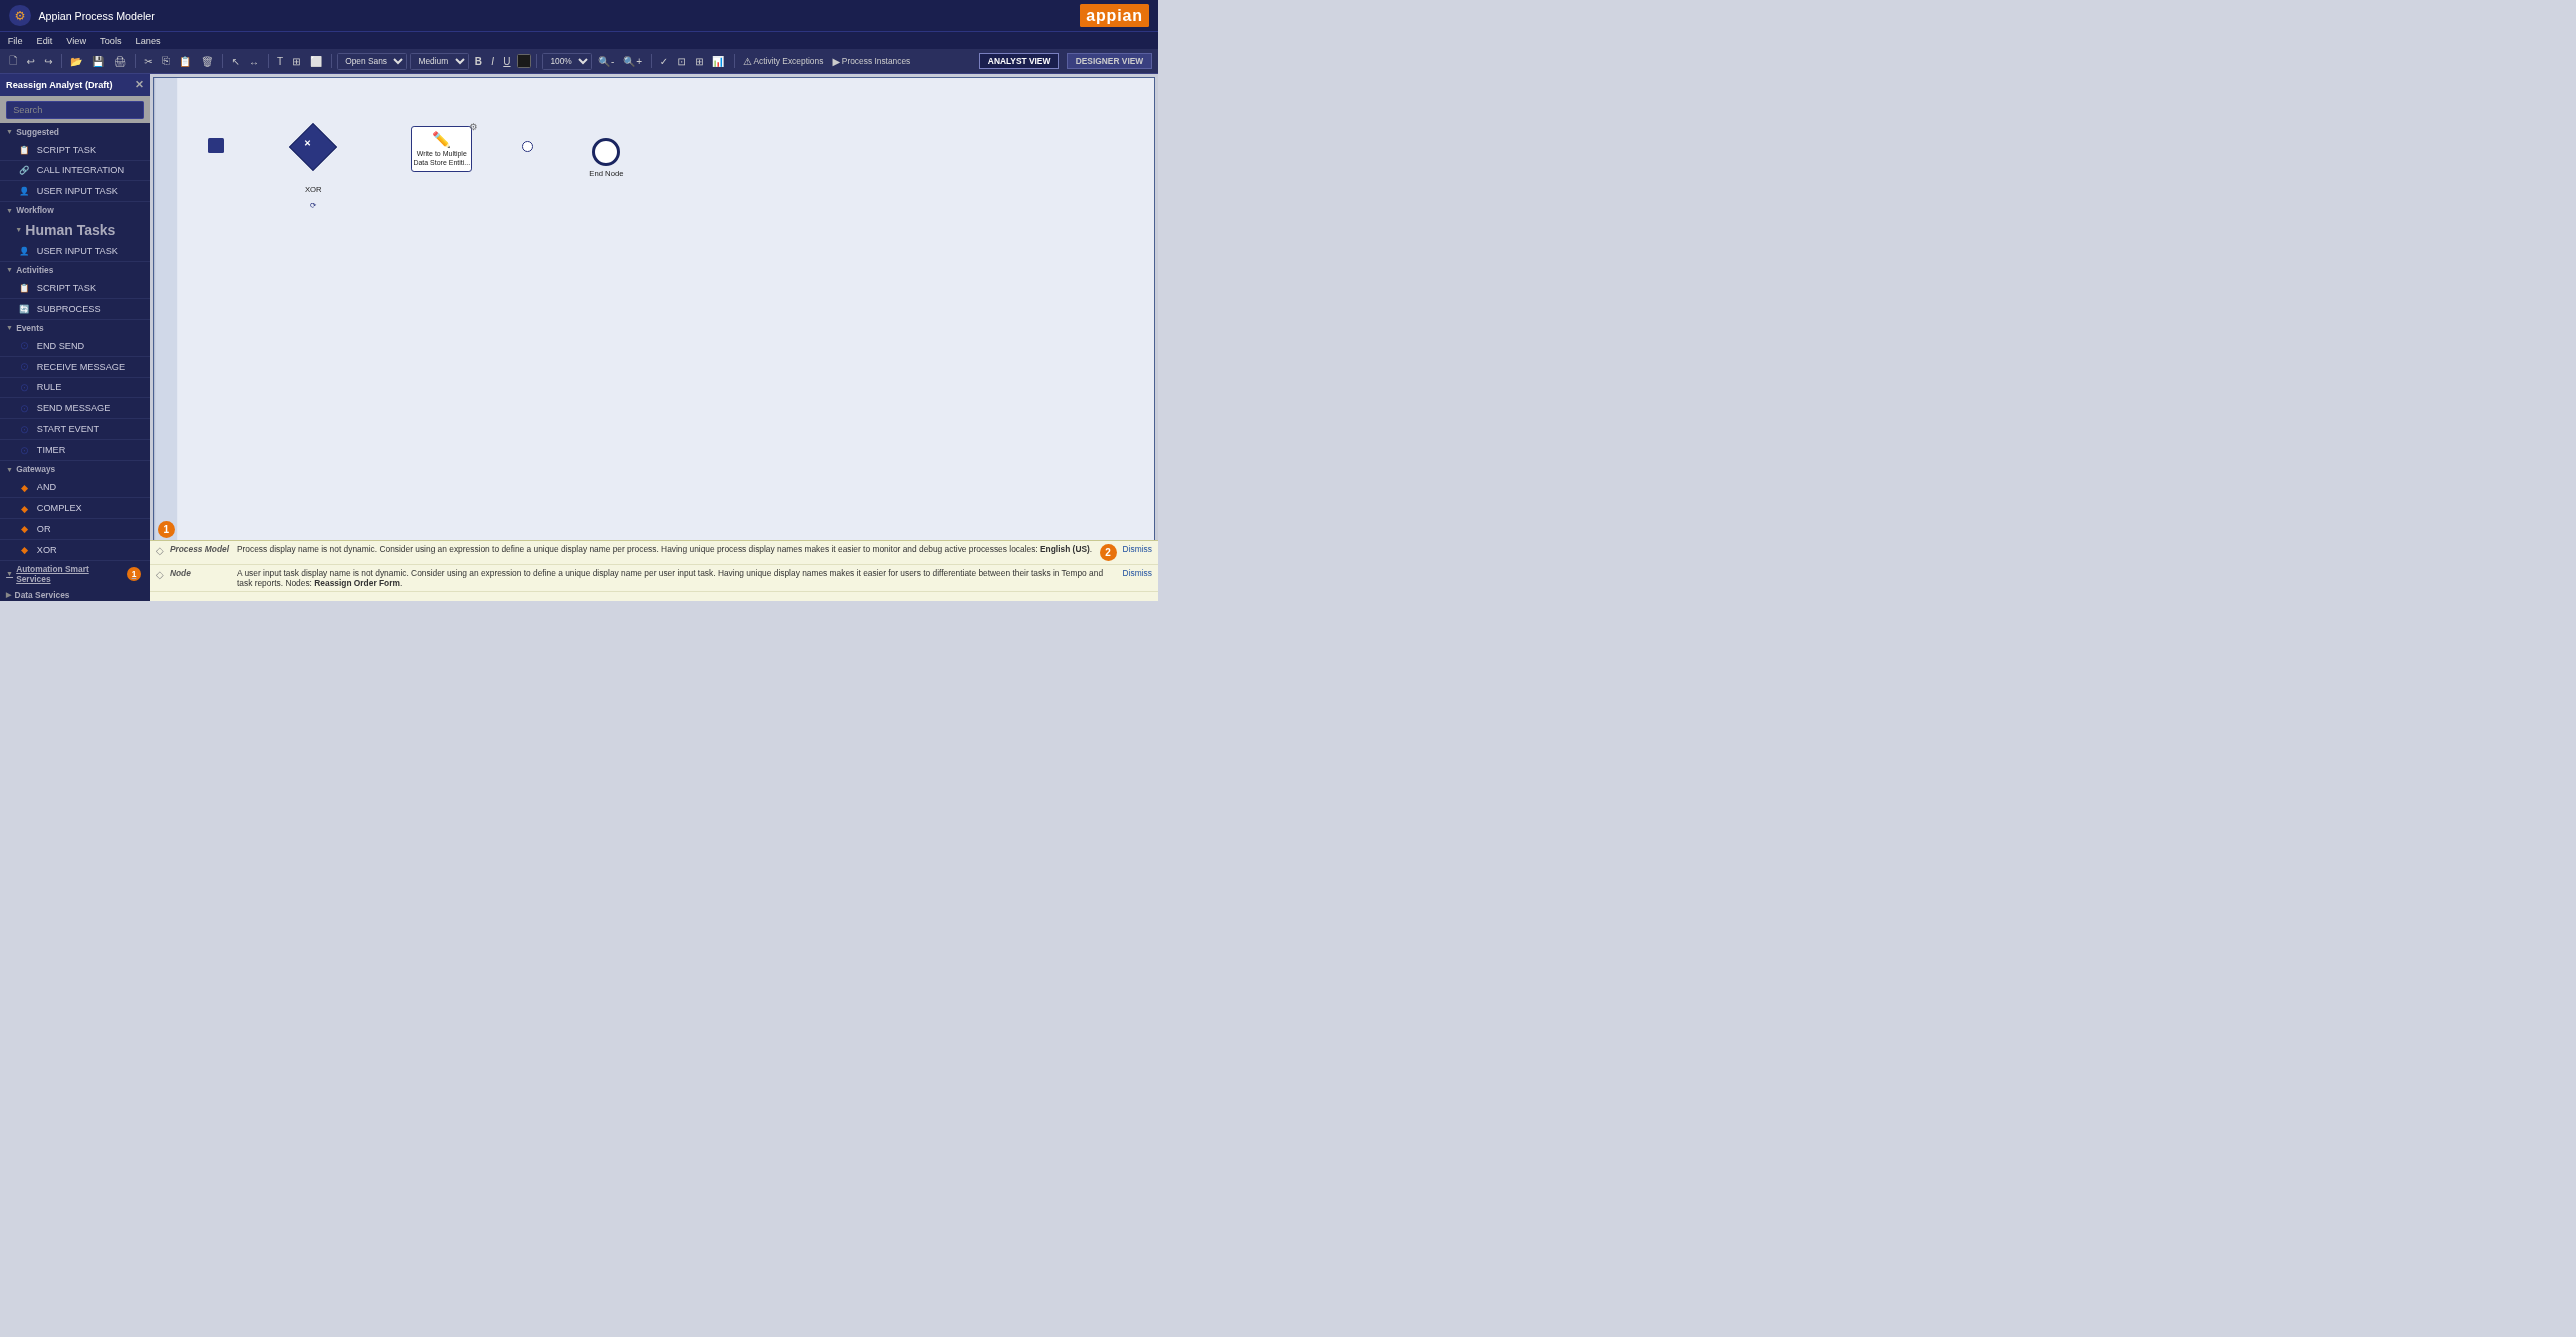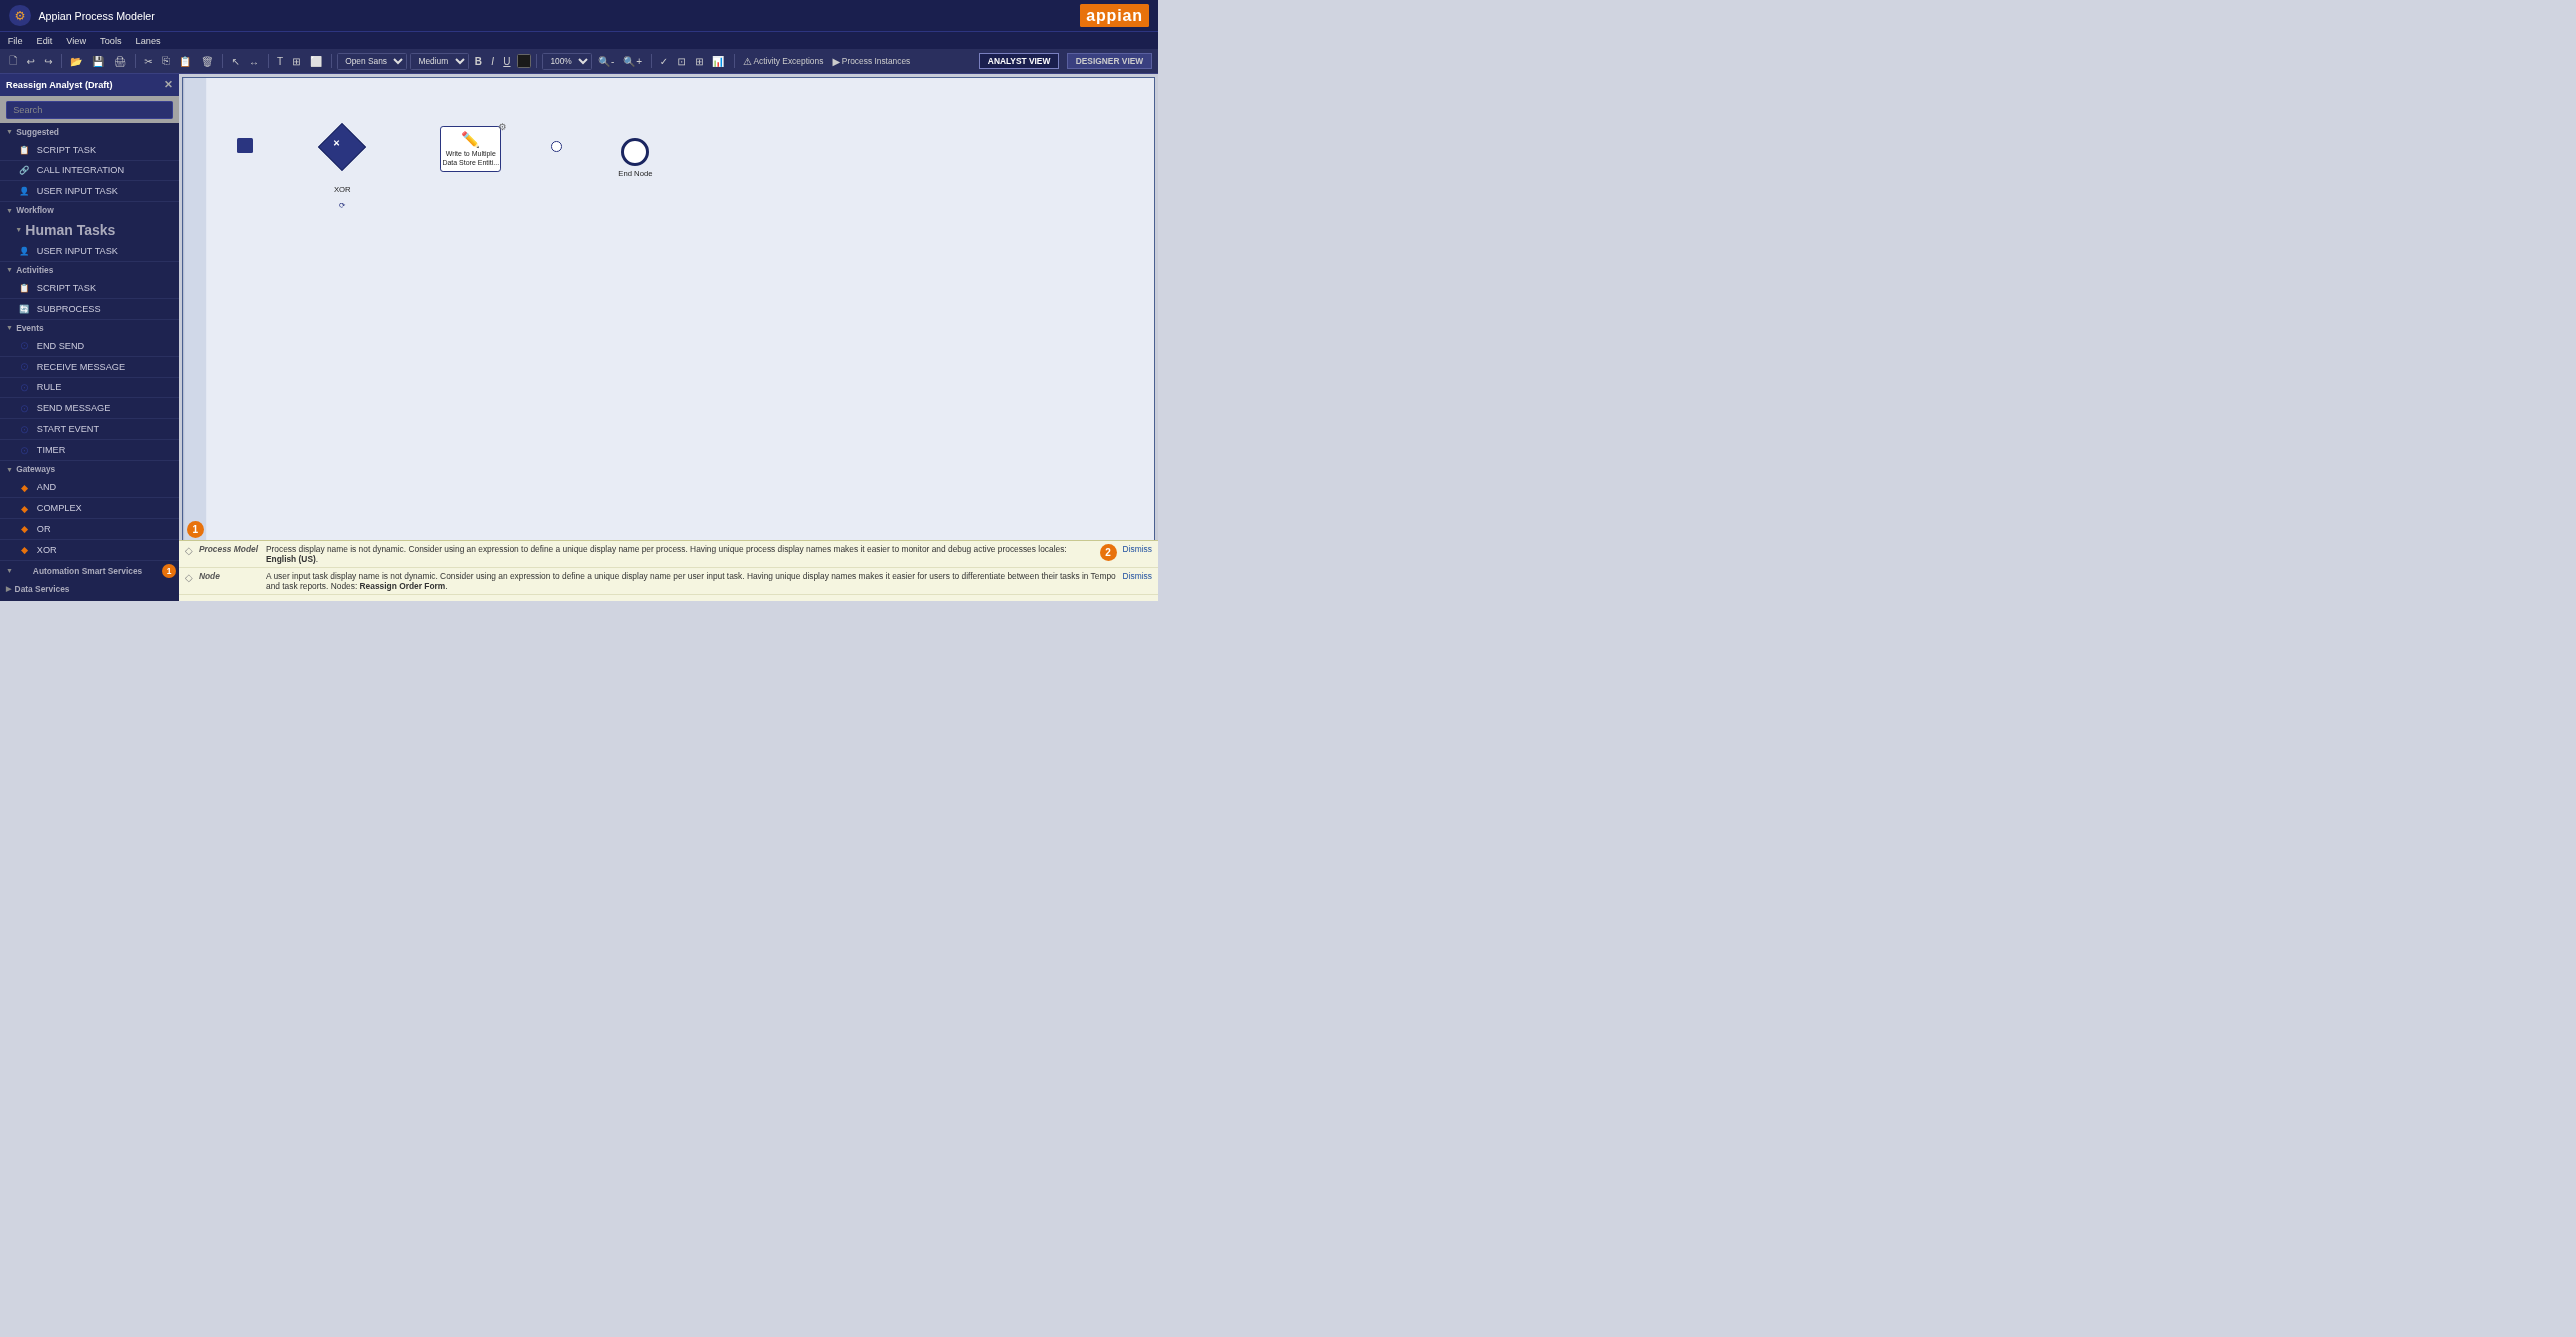--- a/index.html
+++ b/index.html
@@ -95,21 +95,21 @@
     .view-btn.active { background: #1a1f4e; border-color: #7a80c0; color: white; }
 
     
     #main {
       display: flex;
       height: calc(601px - 31px - 18.4px - 24.5px);
     }
 
     
     #left-panel {
-      width: 179px;
+      width: 150px;
       background: #1e2350;
       color: #ddd;
       overflow-y: auto;
       flex-shrink: 0;
       display: flex;
       flex-direction: column;
     }
     #panel-header {
       background: #2a3070;
       padding: 4.6px 6.1px;
@@ -492,21 +492,21 @@
     </div>
     <div class="item-row">
       <span class="item-icon" style="color:#e8720c; font-size:9.2px;">◆</span>
       <span>OR</span>
     </div>
     <div class="item-row">
       <span class="item-icon" style="color:#e8720c; font-size:9.2px;">◆</span>
       <span>XOR</span>
     </div>
 
-    <div class="section-header" style="justify-content: space-between; padding-right: 3px;">
+    <div class="section-header" style="justify-content: space-between; padding-right: 9px; text-decoration: underline;">
       <span>Automation Smart Services</span>
       <span class="badge" style="width:14px;height:14px;font-size:8.4px;">1</span>
     </div>
 
     <div class="section-header collapsed">Data Services</div>
 
     <div class="section-header collapsed">Integration &amp; APIs</div>
   </div>
 
   <div id="canvas-area">

